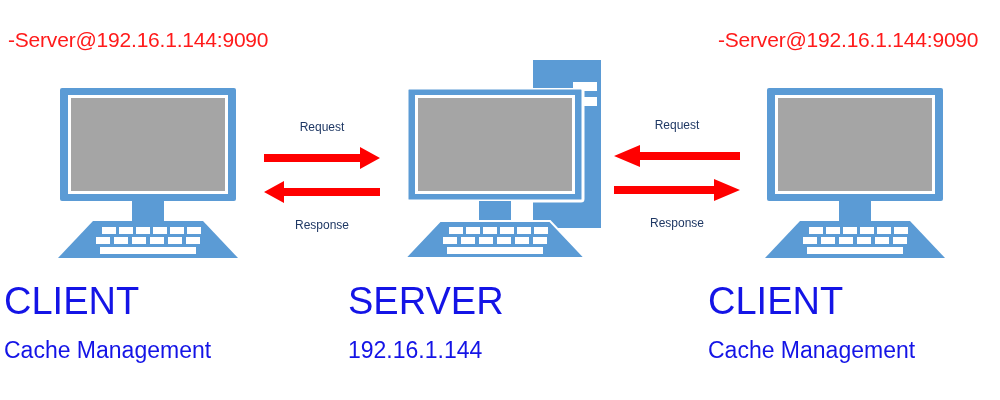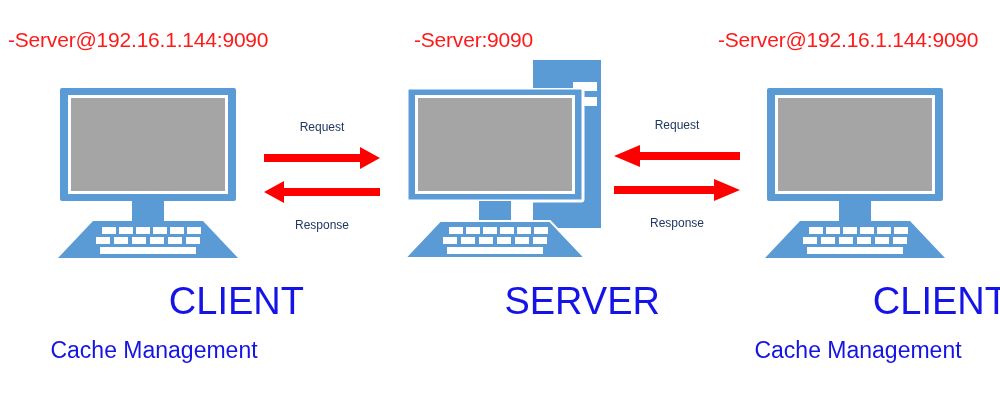--- a/index.html
+++ b/index.html
@@ -34,34 +34,34 @@
   .addr-left   { left: 8px;  top: 28px; }
   .addr-center { left: 414px; top: 28px; }
   .addr-right  { left: 718px; top: 28px; }
 
   .node-title {
     position: absolute;
     color: #1414E6;
     font-size: 38px;
     font-family: "Liberation Sans", sans-serif;
     white-space: nowrap;
-    text-align: right;
+    text-align: left;
     width: 300px;
   }
   .node-sub {
     position: absolute;
     color: #1414E6;
     font-size: 23px;
     font-family: "Liberation Sans", sans-serif;
     white-space: nowrap;
-    text-align: center;
+    text-align: left;
     width: 300px;
   }
   .title-left   { left: 4px;   top: 280px; }
-  .title-center { left: 360px; top: 280px; }
+  .title-center { left: 348px; top: 280px; }
   .title-right  { left: 708px; top: 280px; }
   .sub-left     { left: 4px;   top: 337px; }
   .sub-center   { left: 348px; top: 337px; }
   .sub-right    { left: 708px; top: 337px; }
 
   .flow-label {
     position: absolute;
     color: #1F3864;
     font-size: 12px;
     font-family: "Liberation Sans", sans-serif;
@@ -98,21 +98,20 @@
   .ar-l2 { left: 262px; top: 178px; width: 120px; height: 28px; }
   .ar-r1 { left: 612px; top: 142px; width: 130px; height: 28px; }
   .ar-r2 { left: 612px; top: 176px; width: 130px; height: 28px; }
 </style>
 </head>
 <body>
 
 <div class="stage">
 
   <div class="addr-label addr-left">-Server@192.16.1.144:9090</div>
-  <div class="addr-label addr-center">-Server:9090</div>
   <div class="addr-label addr-right">-Server@192.16.1.144:9090</div>
 
   <svg class="computer comp-left" viewBox="0 0 220 175">
     <rect x="22" y="0" width="176" height="113" rx="2" fill="#5B9BD5"></rect>
     <rect x="30" y="7" width="160" height="99" fill="#FFFFFF"></rect>
     <rect x="33" y="10" width="154" height="93" fill="#A5A5A5"></rect>
     <rect x="94" y="113" width="32" height="20" fill="#5B9BD5"></rect>
     <polygon points="55,133 165,133 200,170 20,170" fill="#5B9BD5"></polygon>
     <g fill="#FFFFFF">
       <rect x="64" y="139" width="14" height="7"></rect>
@@ -200,15 +199,16 @@
   <div class="flow-label fl-req-left">Request</div>
   <div class="flow-label fl-res-left">Response</div>
   <div class="flow-label fl-req-right">Request</div>
   <div class="flow-label fl-res-right">Response</div>
 
   <div class="node-title title-left">CLIENT</div>
   <div class="node-title title-center">SERVER</div>
   <div class="node-title title-right">CLIENT</div>
 
   <div class="node-sub sub-left">Cache Management</div>
+  <div class="node-sub sub-center">192.16.1.144</div>
   <div class="node-sub sub-right">Cache Management</div>
 
 </div>
 
 </body></html>

